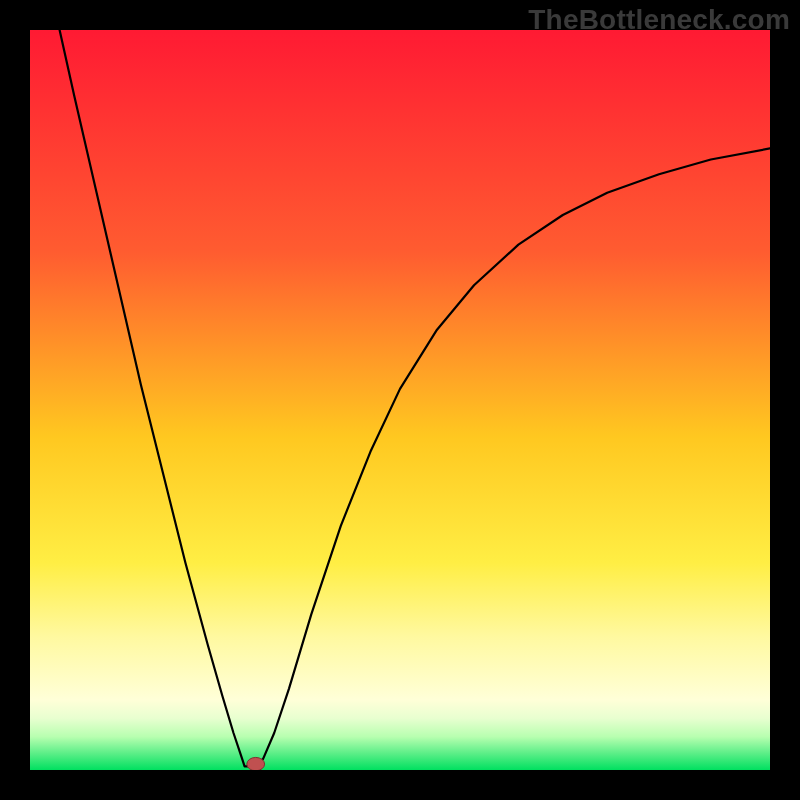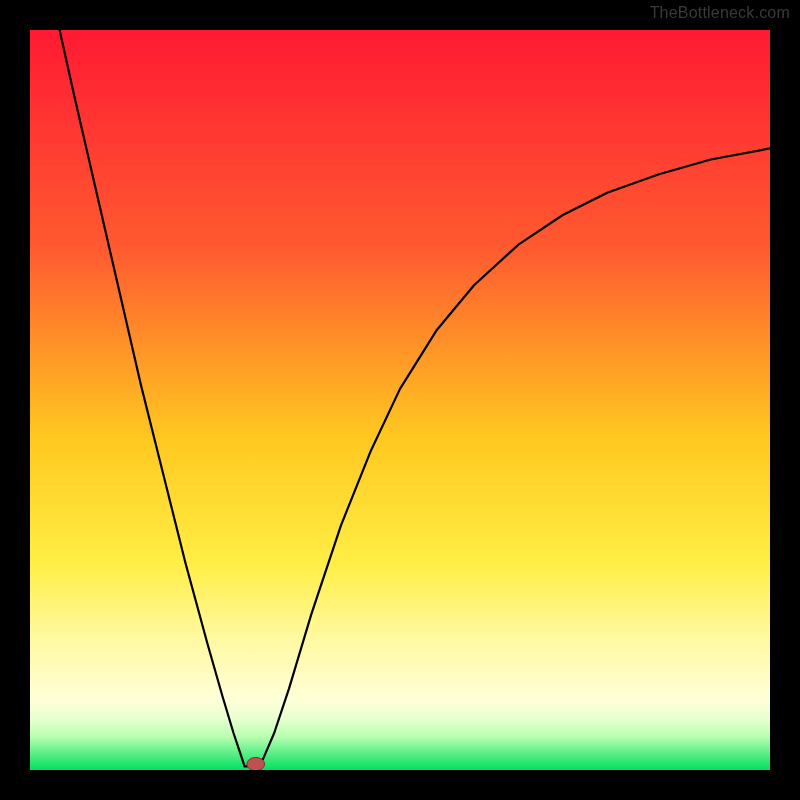--- a/index.html
+++ b/index.html
@@ -22,22 +22,22 @@
     left: 30px;
     top: 30px;
     width: 740px;
     height: 740px;
   }
   .watermark {
     position: absolute;
     top: 4px;
     right: 10px;
     color: #3a3a3a;
-    font-size: 16px;
-    font-weight: 400;
+    font-size: 28px;
+    font-weight: 700;
     letter-spacing: 0.2px;
     user-select: none;
   }
   svg {
     display: block;
   }
 </style>
 </head>
 <body>
 

